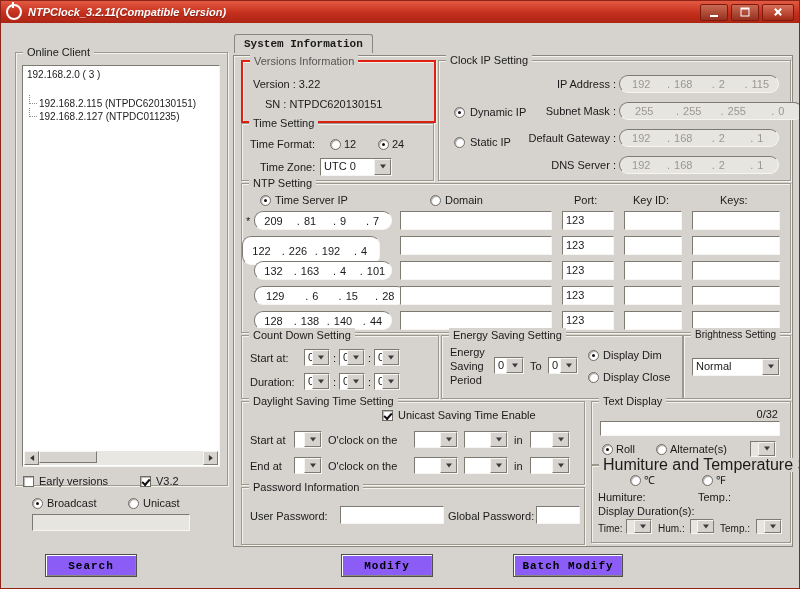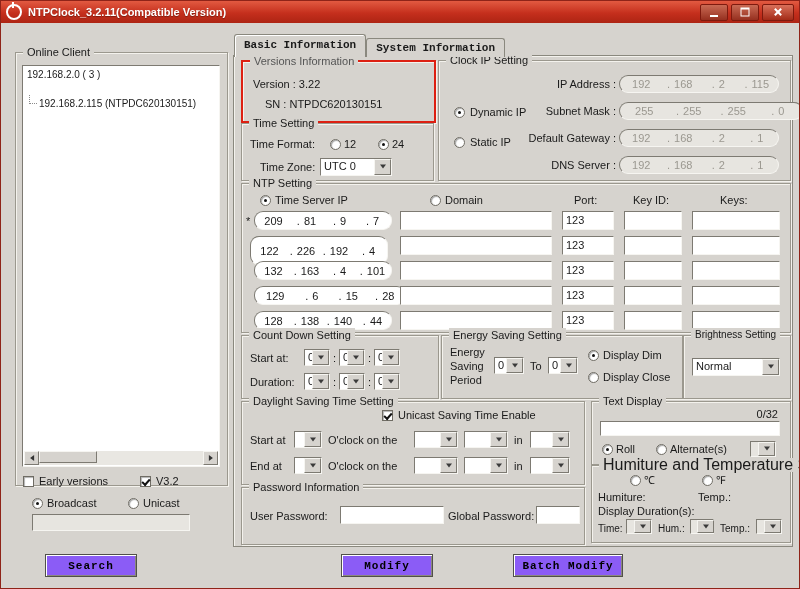--- a/index.html
+++ b/index.html
@@ -1,18 +1,18 @@
 <!DOCTYPE html>
 <html><head>
 <meta charset="utf-8">
 <style>
   html,body{margin:0;padding:0;}
   body{width:800px;height:589px;background:#fff;font-family:"Liberation Sans",sans-serif;}
   #win{position:absolute;left:0;top:0;width:800px;height:589px;background:#d6d3ce;border:1px solid #8f2318;box-sizing:border-box;font-size:11px;color:#1a1a1a;overflow:hidden;}
-  .titlebar{position:absolute;left:0;top:0;width:100%;height:22px;background:linear-gradient(180deg,#e25a41,#c52f1d 55%,#ad2413);display:flex;align-items:center;padding:0 5px;box-sizing:border-box;}
+  .titlebar{position:absolute;left:0;top:0;width:100%;height:22px;background:linear-gradient(180deg,#e25a41,#c52f1d 55%,#ad2413);display:flex;align-items:center;padding:0 5px;box-sizing:border-box;font-style:italic;}
   .app-icon{width:12px;height:12px;border-radius:50%;border:2px solid #fff;position:relative;flex:0 0 auto;}
   .app-icon::after{content:"";position:absolute;left:4px;top:-4px;width:2px;height:6px;background:#fff;}
   .title-text{color:#fff;font-weight:bold;margin-left:6px;font-size:11px;text-shadow:0 1px 1px rgba(0,0,0,.35);white-space:nowrap;}
   .win-btns{margin-left:auto;display:flex;gap:3px;}
   .win-btn{width:26px;height:15px;border-radius:2px;border:1px solid #7e1a0e;background:linear-gradient(#c96a54,#96301f);position:relative;cursor:pointer;}
   .win-btn.close{width:30px;background:linear-gradient(#d9705a,#a32b18);}
   .gm{position:absolute;left:50%;bottom:3px;transform:translateX(-50%);width:8px;height:2px;background:#fff;}
   .gmax{position:absolute;left:50%;top:50%;transform:translate(-50%,-50%);width:7px;height:6px;border:1px solid #fff;border-top-width:2px;}
   .gx1,.gx2{position:absolute;left:50%;top:50%;width:9px;height:2px;background:#fff;}
   .gx1{transform:translate(-50%,-50%) rotate(45deg);}
@@ -73,20 +73,21 @@
           <span class="gx2"></span>
         </span>
     </span>
   </div>
 
   <div class="group" style="left:14px;top:51px;width:211px;height:432px;">
     <span class="legend">Online Client</span>
     <div class="listbox" style="left:6px;top:12px;width:198px;height:402px;">
       <div class="tree-item" style="left:4px;top:3px;">192.168.2.0 ( 3 )</div>
       <div class="tree-item tree-child" style="left:2px;top:29px;">192.168.2.115 (NTPDC620130151)</div>
+      <div class="tree-item tree-child" style="left:2px;top:42px;">192.168.2.127 (NTPDC011235)</div>
       <div class="hscroll">
         <span class="sb-btn sb-left"></span>
         <span class="sb-track">
             <span class="sb-thumb"></span>
           </span>
         <span class="sb-btn sb-right"></span>
       </div>
     </div>
   </div>
 
@@ -98,21 +99,20 @@
   <span class="radio sel" style="left:31px;top:497px;"></span>
   <span class="lbl" style="left:46px;top:496px;">Broadcast</span>
   <span class="radio" style="left:127px;top:497px;"></span>
   <span class="lbl" style="left:142px;top:496px;">Unicast</span>
 
   <div class="field dis" style="left:31px;top:513px;width:158px;height:17px;"></div>
 
   <button class="btn3d" style="left:44px;top:553px;width:92px;height:23px;">Search</button>
 
   <div class="tabs">
-    <div class="tab active">Basic Information</div>
     <div class="tab">System Information</div>
   </div>
   <div class="tabpage"></div>
 
   <div class="group red" style="left:240px;top:59px;width:191px;height:59px;">
     <span class="legend" style="color:#555;">Versions Information</span>
     <span class="lbl" style="left:10px;top:16px;">Version : 3.22</span>
     <span class="lbl" style="left:22px;top:36px;">SN : NTPDC620130151</span>
   </div>
 
@@ -182,21 +182,21 @@
       <span class="oct">209</span>
         <span class="oct">81</span>
         <span class="oct">9</span>
         <span class="oct">7</span>
     </div>
     <div class="field" style="left:158px;top:27px;width:152px;height:19px;"></div>
     <div class="field" style="left:320px;top:27px;width:52px;height:19px;">123</div>
     <div class="field" style="left:382px;top:27px;width:58px;height:19px;"></div>
     <div class="field" style="left:450px;top:27px;width:88px;height:19px;"></div>
 
-    <div class="field ip" style="left:8px;top:52px;width:138px;height:29px;">
+    <div class="field ip" style="left:0;top:52px;width:138px;height:29px;">
       <span class="oct">122</span>
         <span class="oct">226</span>
         <span class="oct">192</span>
         <span class="oct">4</span>
     </div>
     <div class="field" style="left:158px;top:52px;width:152px;height:19px;"></div>
     <div class="field" style="left:320px;top:52px;width:52px;height:19px;">123</div>
     <div class="field" style="left:382px;top:52px;width:58px;height:19px;"></div>
     <div class="field" style="left:450px;top:52px;width:88px;height:19px;"></div>
 

